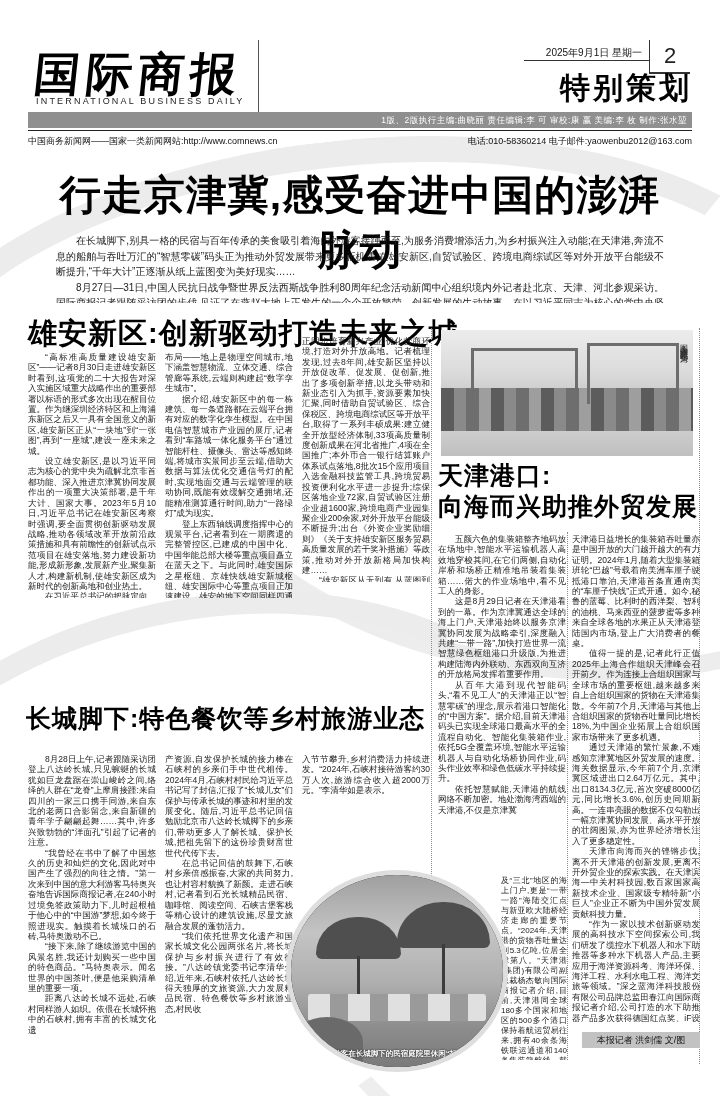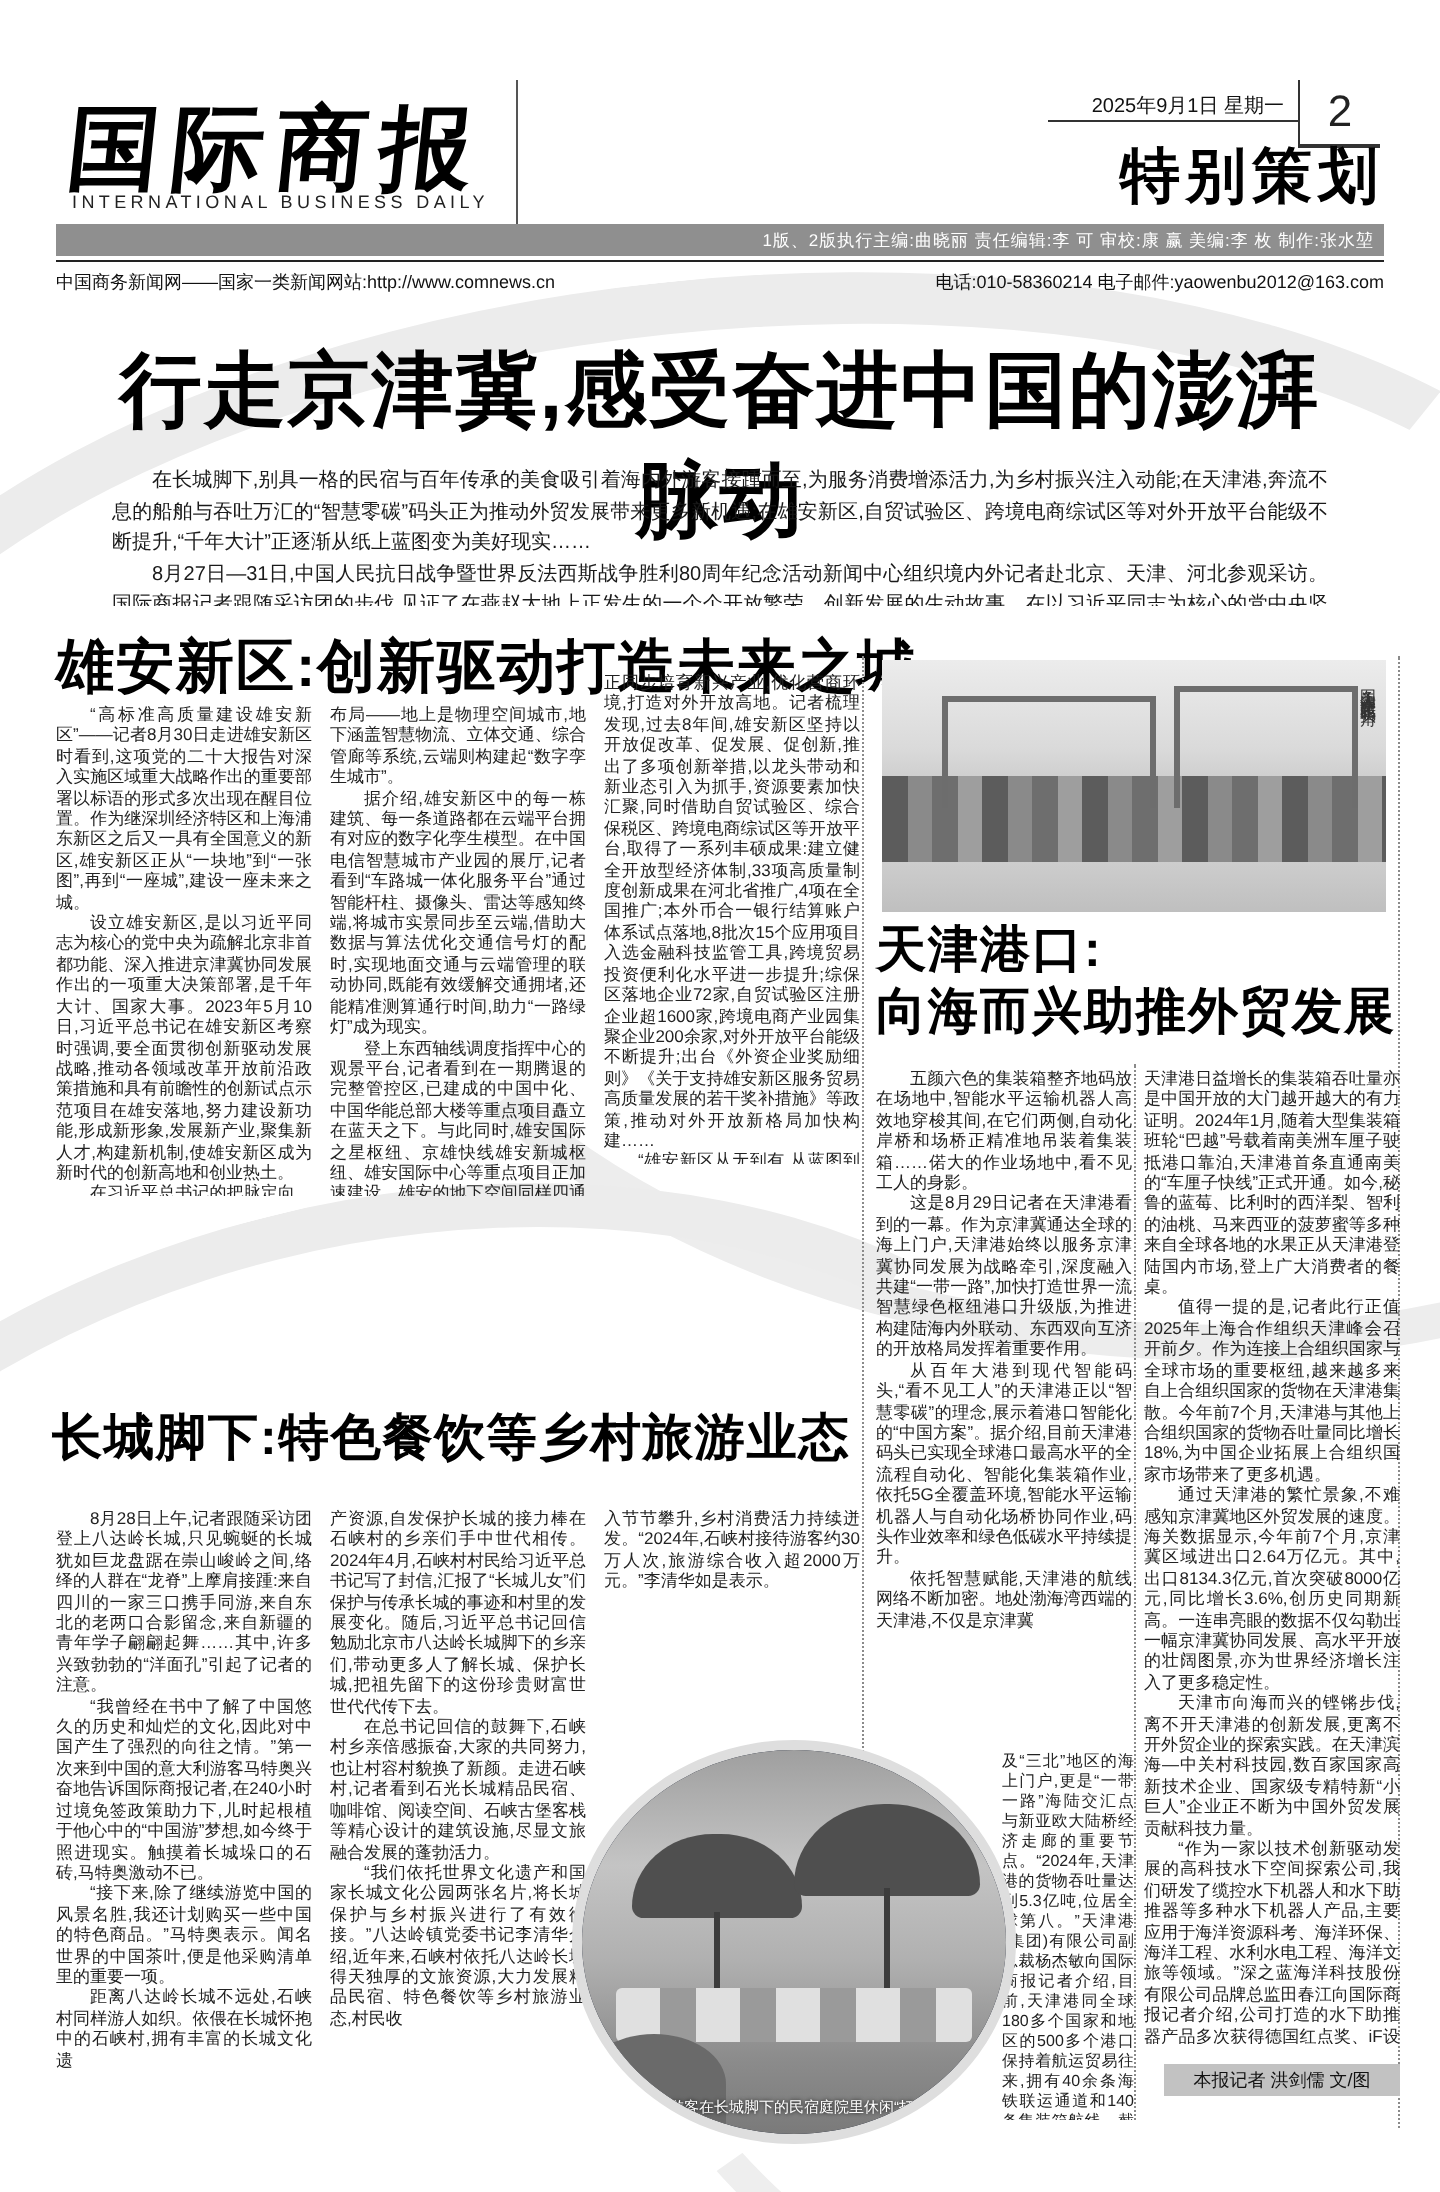--- a/index.html
+++ b/index.html
@@ -72,21 +72,21 @@
   .tj-c1b{left:501px;top:876px;width:66px;height:184px;font-size:8px;line-height:10px;}
   .tj-c2{left:572px;top:534px;width:128px;height:488px;}
   .tj-byline{position:absolute;left:582px;top:1032px;width:118px;height:16px;background:#c2c2c2;
              font-size:9px;line-height:16px;text-align:center;color:#111;z-index:2;}
   
   .gw-headline{position:absolute;left:26px;top:702px;font-size:25px;font-weight:bold;letter-spacing:1px;color:#000;}
   .gw-c1{left:28px;top:754px;width:128px;height:314px;}
   .gw-c2{left:165px;top:754px;width:128px;height:314px;}
   .gw-c3{left:302px;top:754px;width:128px;height:112px;}
   .gw-circle{position:absolute;left:286px;top:870px;width:212px;height:192px;border-radius:50%;
-             border:5px solid #dedede;overflow:hidden;z-index:3;background:#0f172a;}
+             border:5px solid #dedede;overflow:hidden;z-index:3;background:#0f172a;font-weight:bold;}
   .gw-photo{position:absolute;left:0;top:0;right:0;bottom:0;
             background:linear-gradient(#9f9f9f 0%,#c4c4c4 30%,#b0b0b0 55%,#8c8c8c 80%,#7a7a7a 100%);}
   .umbrella{position:absolute;background:#4f4f4f;border-radius:50% 50% 6px 6px/90% 90% 6px 6px;}
   .u1{left:12%;top:22%;width:40%;height:22%;}
   .u2{left:50%;top:14%;width:44%;height:24%;}
   .u-pole{position:absolute;width:3px;background:#3c3c3c;}
   .p1{left:31%;top:42%;height:30%;}
   .p2{left:71%;top:36%;height:34%;}
   .gw-tables{position:absolute;left:8%;right:8%;top:62%;height:14%;
       background:repeating-linear-gradient(90deg,#e0e0e0 0 22px,#9a9a9a 22px 40px);border-radius:3px;}

